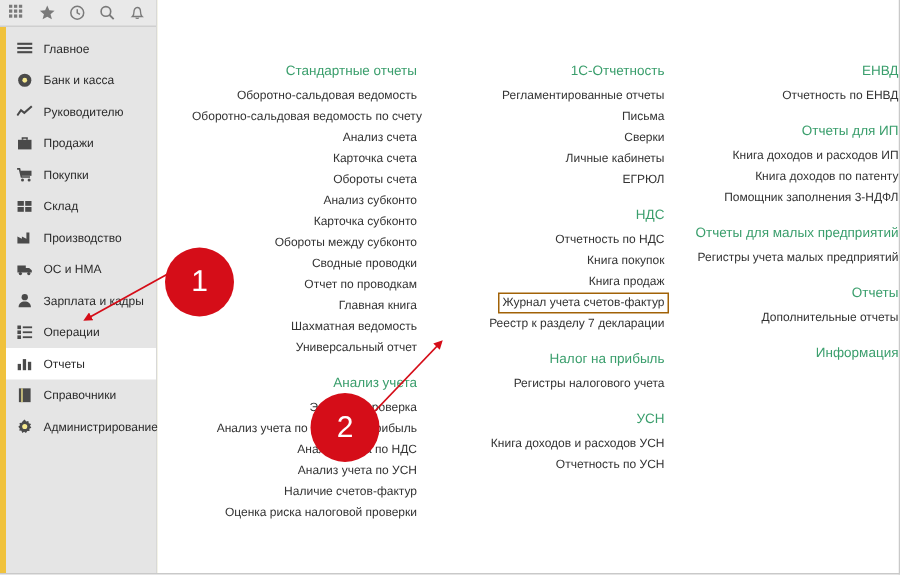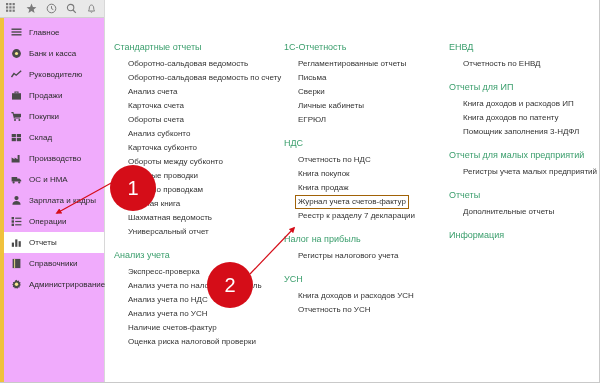--- a/index.html
+++ b/index.html
@@ -52,21 +52,21 @@
   .tb-btn {
     width: 17px; height: 15px;
     display: flex; align-items: center; justify-content: center;
     color: #7a7a7a;
   }
   .tb-btn svg { display:block; }
 
   .nav {
     flex: 1;
     padding-top: 4px;
-    background: #f0abfc;
+    background: #e5e5e5;
   }
   .nav-item {
     height: 21px;
     display: flex;
     align-items: center;
     padding-left: 11px;
     gap: 7px;
     box-sizing: border-box;
     color: #2b2b2b;
     font-size: 8px;
@@ -100,22 +100,23 @@
   .col-1 { width: 173px; padding-left: 9px; }
   .col-2 { width: 165px; padding-left: 6px; }
   .col-3 { width: 156px; padding-left: 6px; }
 
   .group { margin-bottom: 11px; }
   .group-title {
     color: #3a9e6c;
     font-size: 9px;
     margin-bottom: 5px;
     white-space: nowrap;
-  }
-  .group-items { padding-left: 14px; }
+    text-align: right;
+  }
+  .group-items { padding-left: 14px; text-align: right; }
   .item {
     font-size: 8px;
     color: #333333;
     line-height: 1;
     padding: 3px 0;
     white-space: nowrap;
     display: inline-block;
   }
   .item.boxed {
     border: 1px solid #a16207;

